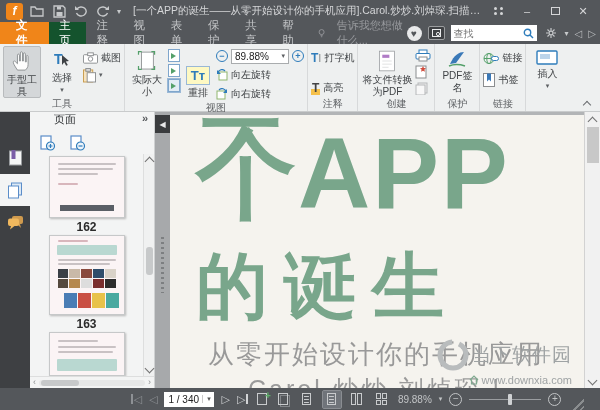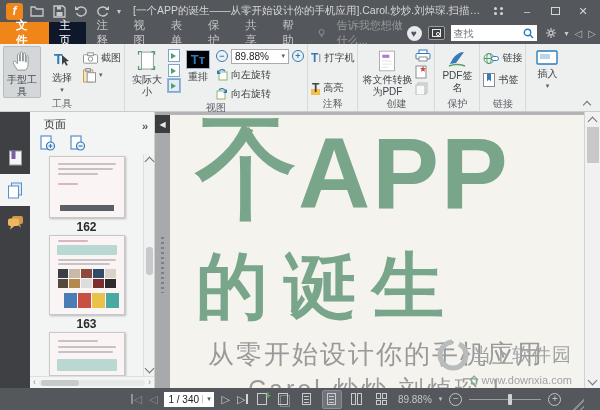--- a/index.html
+++ b/index.html
@@ -19,21 +19,21 @@
   .win-btn { width:22px; height:16px; display:flex; align-items:center; justify-content:center; color:#D5D6D8; font-size:11px; }
   .dots4 { display:grid; grid-template-columns:4px 4px; grid-gap:2px; }
   .dots4 i { width:3px; height:3px; background:#D5D6D8; border-radius:50%; }
   .maxbox { width:9px; height:8px; border:1.5px solid #D5D6D8; }
 
   
   #menubar { position:absolute; top:22px; left:0; right:0; height:22px; background:#54575B;
     display:flex; align-items:center; }
   .mtab { height:22px; display:flex; align-items:center; padding:0 10px; color:#C3C5C7; font-size:11.5px; }
   .mtab.file { background:#F08519; color:#fff; padding:0 16px; font-weight:bold; }
-  .mtab.active { background:#0f172a; color:#fff; }
+  .mtab.active { background:#14532d; color:#fff; }
   #assistant { display:flex; align-items:center; gap:12px; color:#97999D; margin-left:8px; font-size:11px; }
   #menu-right { margin-left:auto; display:flex; align-items:center; gap:6px; padding-right:4px; }
   .heart-circ { width:15px; height:15px; border-radius:50%; background:#E9EAEB; color:#54575B;
     font-size:10px; display:flex; align-items:center; justify-content:center; }
   .snap-ico { width:17px; height:14px; background:#3E4043; border:1px solid #9B9D9F; border-radius:2px;
     display:flex; align-items:center; justify-content:center; }
   #find-box { width:86px; height:16px; background:#fff; display:flex; align-items:center; padding:0 3px; }
   #find-box input { flex:1; border:none; outline:none; font-size:10px; width:60px; color:#444;
     font-family:inherit; background:transparent; }
   .nav-arr { color:#B9BBBD; font-size:10px; }
@@ -68,21 +68,21 @@
     border-top:1.5px solid #6A6D70; transform:rotate(45deg); margin:2px auto; }
 
   
   #main { position:absolute; top:112px; left:0; right:0; bottom:22px; display:flex; }
 
   #iconstrip { width:30px; background:#3E4043; display:flex; flex-direction:column; align-items:center; padding-top:30px; }
   .strip-item { width:30px; height:32px; display:flex; align-items:center; justify-content:center; }
   .strip-item.sel { background:#F3F4F4; }
 
   #pagespanel { width:125px; background:#F3F4F4; display:flex; flex-direction:column; border-right:1px solid #CFD1D2; }
-  #panel-header { height:20px; display:flex; align-items:flex-end; padding:0 8px 0 14px; }
+  #panel-header { height:20px; display:flex; align-items:flex-start; padding:0 8px 0 24px; }
   #panel-header .ttl { font-size:11px; color:#2F3234; }
   #panel-header .exp { margin-left:auto; color:#55585B; font-size:11px; font-weight:bold; letter-spacing:-2px; }
   #panel-tools { height:22px; display:flex; align-items:center; gap:14px; padding-left:10px; }
   #thumbs-wrap { flex:1; display:flex; }
   #thumbs { flex:1; display:flex; flex-direction:column; align-items:center; overflow:hidden; padding-top:2px; }
   .thumb { width:76px; background:#FBF4F5; border:1px solid #C6C8C9; box-shadow:1px 1px 2px rgba(0,0,0,.25); position:relative; overflow:hidden; }
   .thumb-label { height:17px; font-size:12px; font-weight:bold; color:#2B2B2B; display:flex; align-items:center; justify-content:center;text-align:right; }
   .tline { position:absolute; height:2px; background:#C9C2C4; border-radius:1px; }
   .tblock-teal { position:absolute; background:#B9D8D1; border-radius:1px; }
   .tbar-dark { position:absolute; background:#5A5F66; }
@@ -299,21 +299,21 @@
               <i></i>
             </div>
           <div class="minipg">
               <i></i>
             </div>
           <div class="minipg sel">
               <i></i>
             </div>
         </div>
         <div class="bigbtn" style="width:32px">
-          <span class="tt-ico" style="border:1px solid #9AB8D6; padding:1px 4px; background:#000000;">Tт</span>
+          <span class="tt-ico" style="border:1px solid #9AB8D6; padding:1px 4px; background:#fef9c3;margin-top:16px;">Tт</span>
           <span class="lbl">重排</span>
         </div>
         <div class="vcol" style="padding-top:2px; gap:3px;">
           <div class="smallrow">
             <span class="circ">−</span>
             <span class="zoombox">
               <span>89.88%</span>
               <span class="caret">▾</span>
             </span>
             <span class="circ">+</span>

